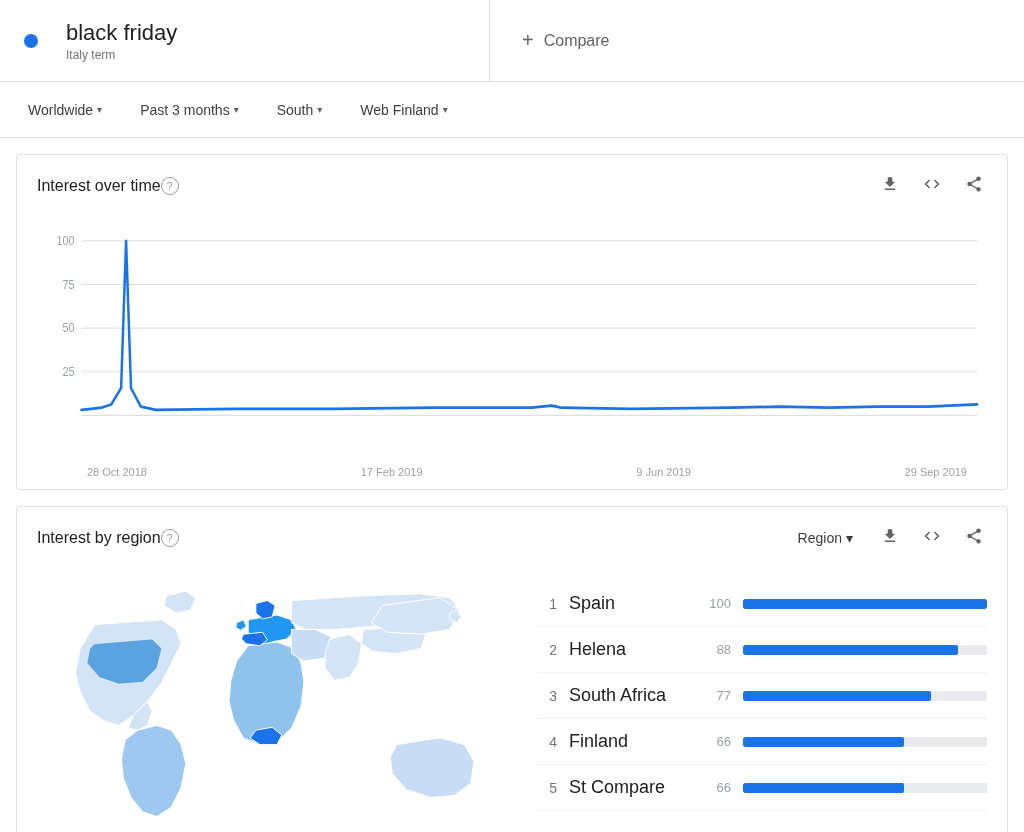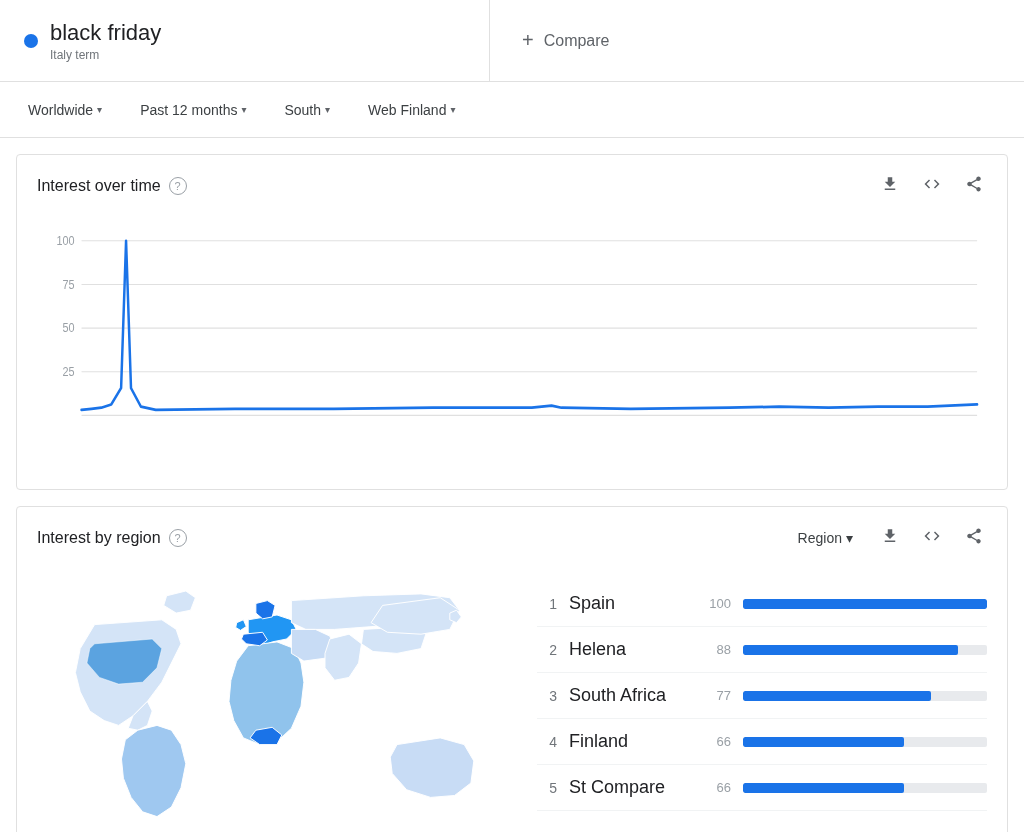--- a/index.html
+++ b/index.html
@@ -11,20 +11,21 @@
       align-items: stretch;
       border-bottom: 1px solid #e0e0e0;
       height: 82px;
     }
     .search-term-section {
       display: flex;
       align-items: center;
       padding: 12px 24px;
       flex: 0 0 490px;
       border-right: 1px solid #e0e0e0;
+      gap: 16px;
     }
     .search-dot {
       width: 14px;
       height: 14px;
       border-radius: 50%;
       background: #1a73e8;
       margin-right: 12px;
       flex-shrink: 0;
     }
     .search-term-text h2 {
@@ -89,21 +90,20 @@
     }
     .section-header {
       display: flex;
       align-items: center;
       justify-content: space-between;
       padding: 16px 20px 8px 20px;
     }
     .section-title-area {
       display: flex;
       align-items: center;
-      gap: 8px;
     }
     .section-title {
       font-size: 16px;
       color: #202124;
       font-weight: 400;
     }
     .help-icon {
       width: 18px;
       height: 18px;
       border-radius: 50%;
@@ -244,21 +244,21 @@
     <span class="compare-label">Compare</span>
   </div>
 </div>
 
 <div class="filter-bar">
   <button class="filter-btn">
     <span>Worldwide</span>
     <span class="chevron">▾</span>
   </button>
   <button class="filter-btn">
-    <span>Past 12 months</span>
+    <span>Past 3 months</span>
     <span class="chevron">▾</span>
   </button>
   <button class="filter-btn">
     <span>South</span>
     <span class="chevron">▾</span>
   </button>
   <button class="filter-btn">
     <span>Web Finland</span>
     <span class="chevron">▾</span>
   </button>
@@ -298,20 +298,26 @@
       <line x1="45" y1="140" x2="950" y2="140" stroke="#e0e0e0" stroke-width="1"></line>
       <line x1="45" y1="180" x2="950" y2="180" stroke="#e0e0e0" stroke-width="1"></line>
 
       <text x="38" y="24" text-anchor="end" font-size="11" fill="#9aa0a6">100</text>
       <text x="38" y="64" text-anchor="end" font-size="11" fill="#9aa0a6">75</text>
       <text x="38" y="104" text-anchor="end" font-size="11" fill="#9aa0a6">50</text>
       <text x="38" y="144" text-anchor="end" font-size="11" fill="#9aa0a6">25</text>
 
       <polyline points="45,175 55,174 65,173 75,170 85,155 90,20 95,155 105,172 120,175 200,174 300,174 400,173 500,173 520,171 530,173 600,174 700,173 750,172 800,173 850,172 900,172 950,170" fill="none" stroke="#1a73e8" stroke-width="2.5" stroke-linejoin="round" stroke-linecap="round"></polyline>
     </svg>
+    <div class="chart-x-labels">
+      <span>28 Oct 2018</span>
+      <span>17 Feb 2019</span>
+      <span>9 Jun 2019</span>
+      <span>29 Sep 2019</span>
+    </div>
   </div>
 </div>
 
 <div class="region-section">
   <div class="region-header">
     <div class="section-title-area">
       <span class="section-title">Interest by region</span>
       <div class="help-icon">?</div>
     </div>
     <div class="region-controls">

